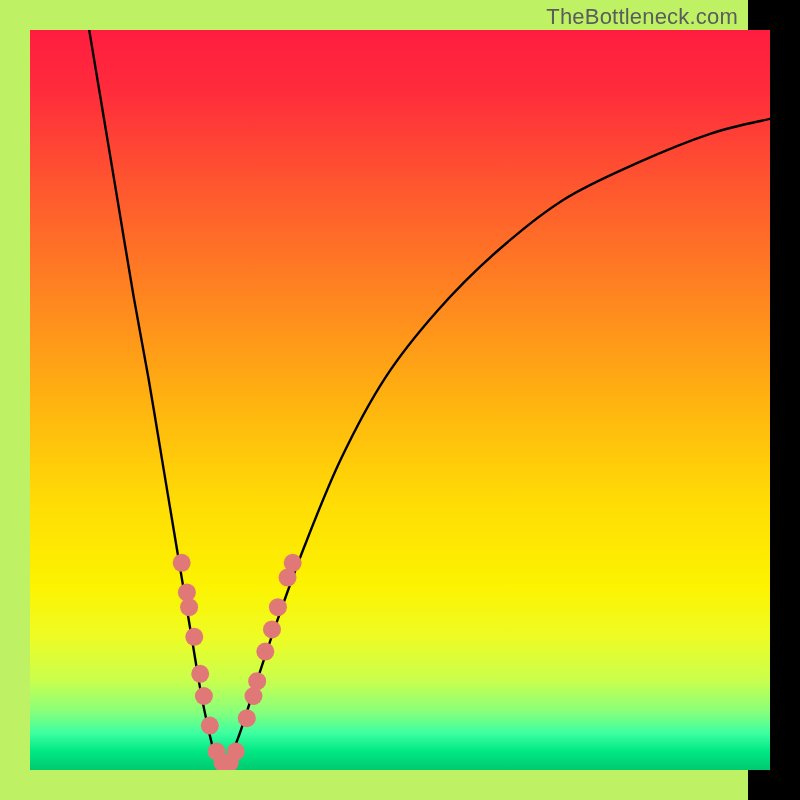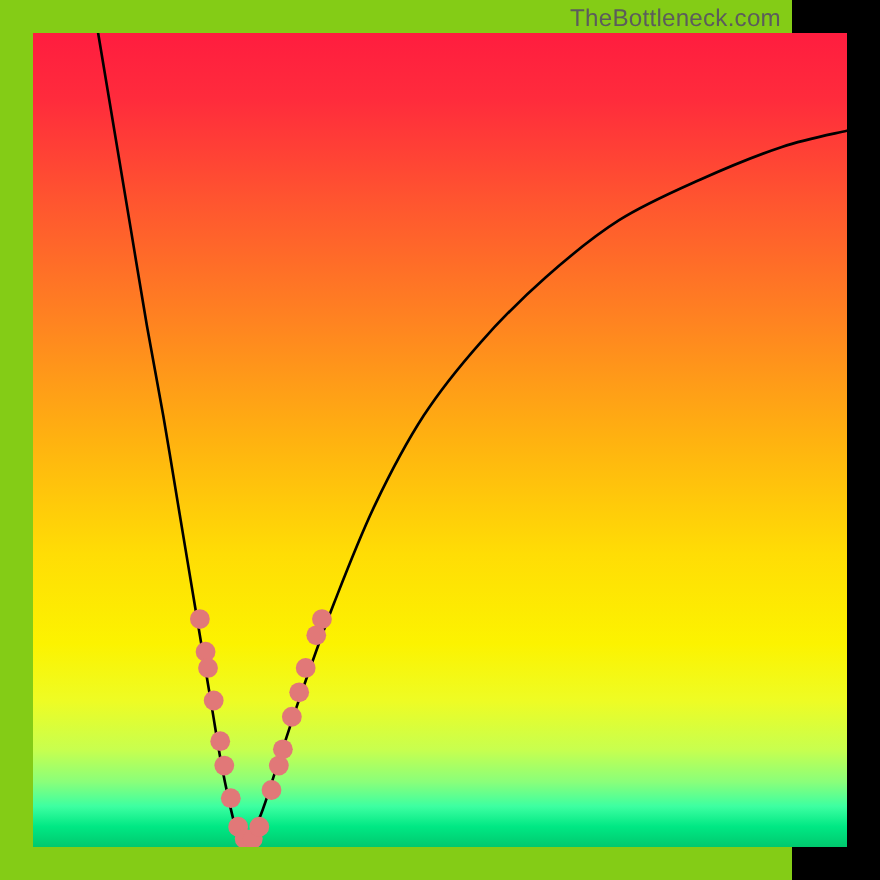--- a/index.html
+++ b/index.html
@@ -9,21 +9,22 @@
     height: 800px;
     background: #000;
     overflow: hidden;
   }
   .frame {
     position: absolute;
     left: 0;
     top: 0;
     width: 720px;
     height: 800px;
-    background: #84cc16;
+    background: #bef264;
+    padding-left: 28px;
   }
   .plot-area {
     position: absolute;
     left: 30px;
     top: 30px;
     width: 740px;
     height: 740px;
     overflow: hidden;
   }
   .gradient {

